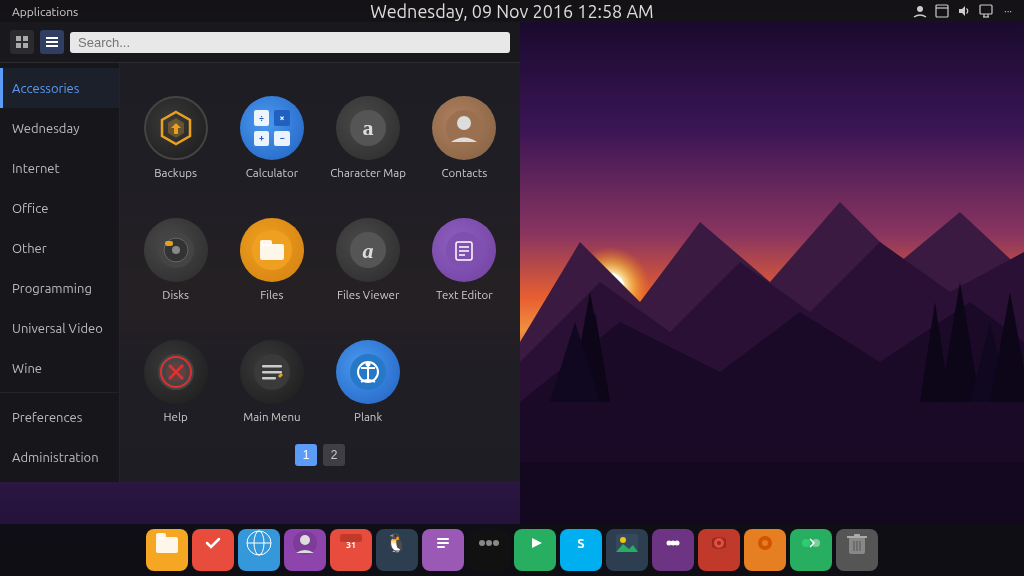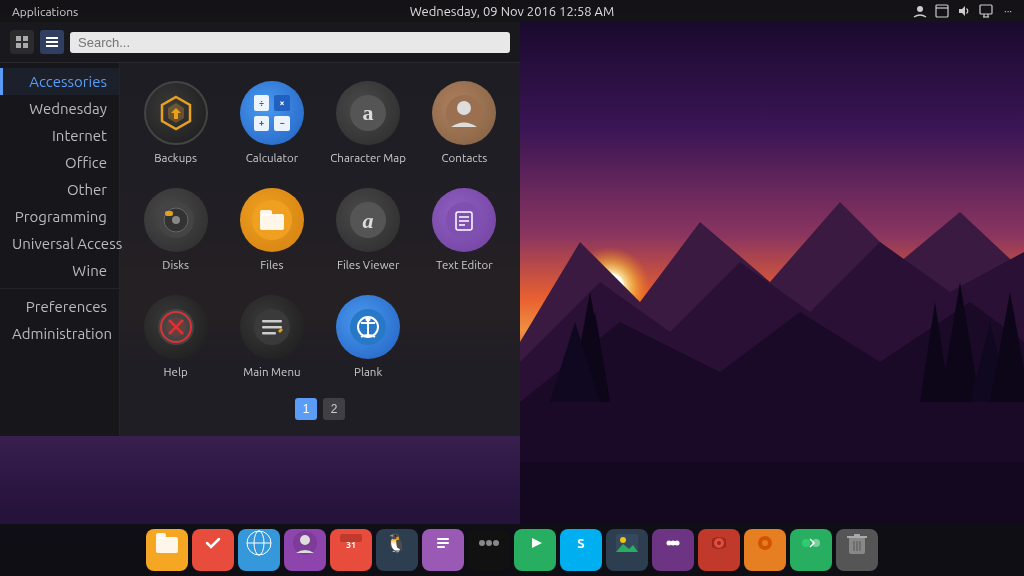--- a/index.html
+++ b/index.html
@@ -54,21 +54,21 @@
     .taskbar-top-left {
       display: flex;
       align-items: center;
       gap: 4px;
     }
 
     .taskbar-top-center {
       position: absolute;
       left: 50%;
       transform: translateX(-50%);
-      font-size: 13px;
+      font-size: 18px;
       color: #ddd;
     }
 
     .taskbar-top-right {
       display: flex;
       align-items: center;
       gap: 6px;
     }
 
     .tray-icon {
@@ -140,27 +140,26 @@
 
     
     .sidebar {
       width: 120px;
       background: rgba(22, 22, 28, 0.98);
       padding: 5px 0;
       border-right: 1px solid rgba(255,255,255,0.06);
     }
 
     .sidebar-item {
-      padding: 5px 12px;
-      font-size: 15px;
+      padding: 13px 12px;
+      font-size: 13px;
       color: #bbb;
       cursor: pointer;
       position: relative;
       white-space: nowrap;
-      text-align: right;
     }
 
     .sidebar-item.active {
       color: #5b9cf6;
       background: rgba(91,156,246,0.08);
     }
 
     .sidebar-item.active::before {
       content: '';
       position: absolute;
@@ -496,21 +495,21 @@
       <div class="sidebar-item">
         <span>Office</span>
       </div>
       <div class="sidebar-item">
         <span>Other</span>
       </div>
       <div class="sidebar-item">
         <span>Programming</span>
       </div>
       <div class="sidebar-item">
-        <span>Universal Access</span>
+        <span>Universal Video</span>
       </div>
       <div class="sidebar-item">
         <span>Wine</span>
       </div>
       <div class="sidebar-divider"></div>
       <div class="sidebar-item">
         <span>Preferences</span>
       </div>
       <div class="sidebar-item">
         <span>Administration</span>

